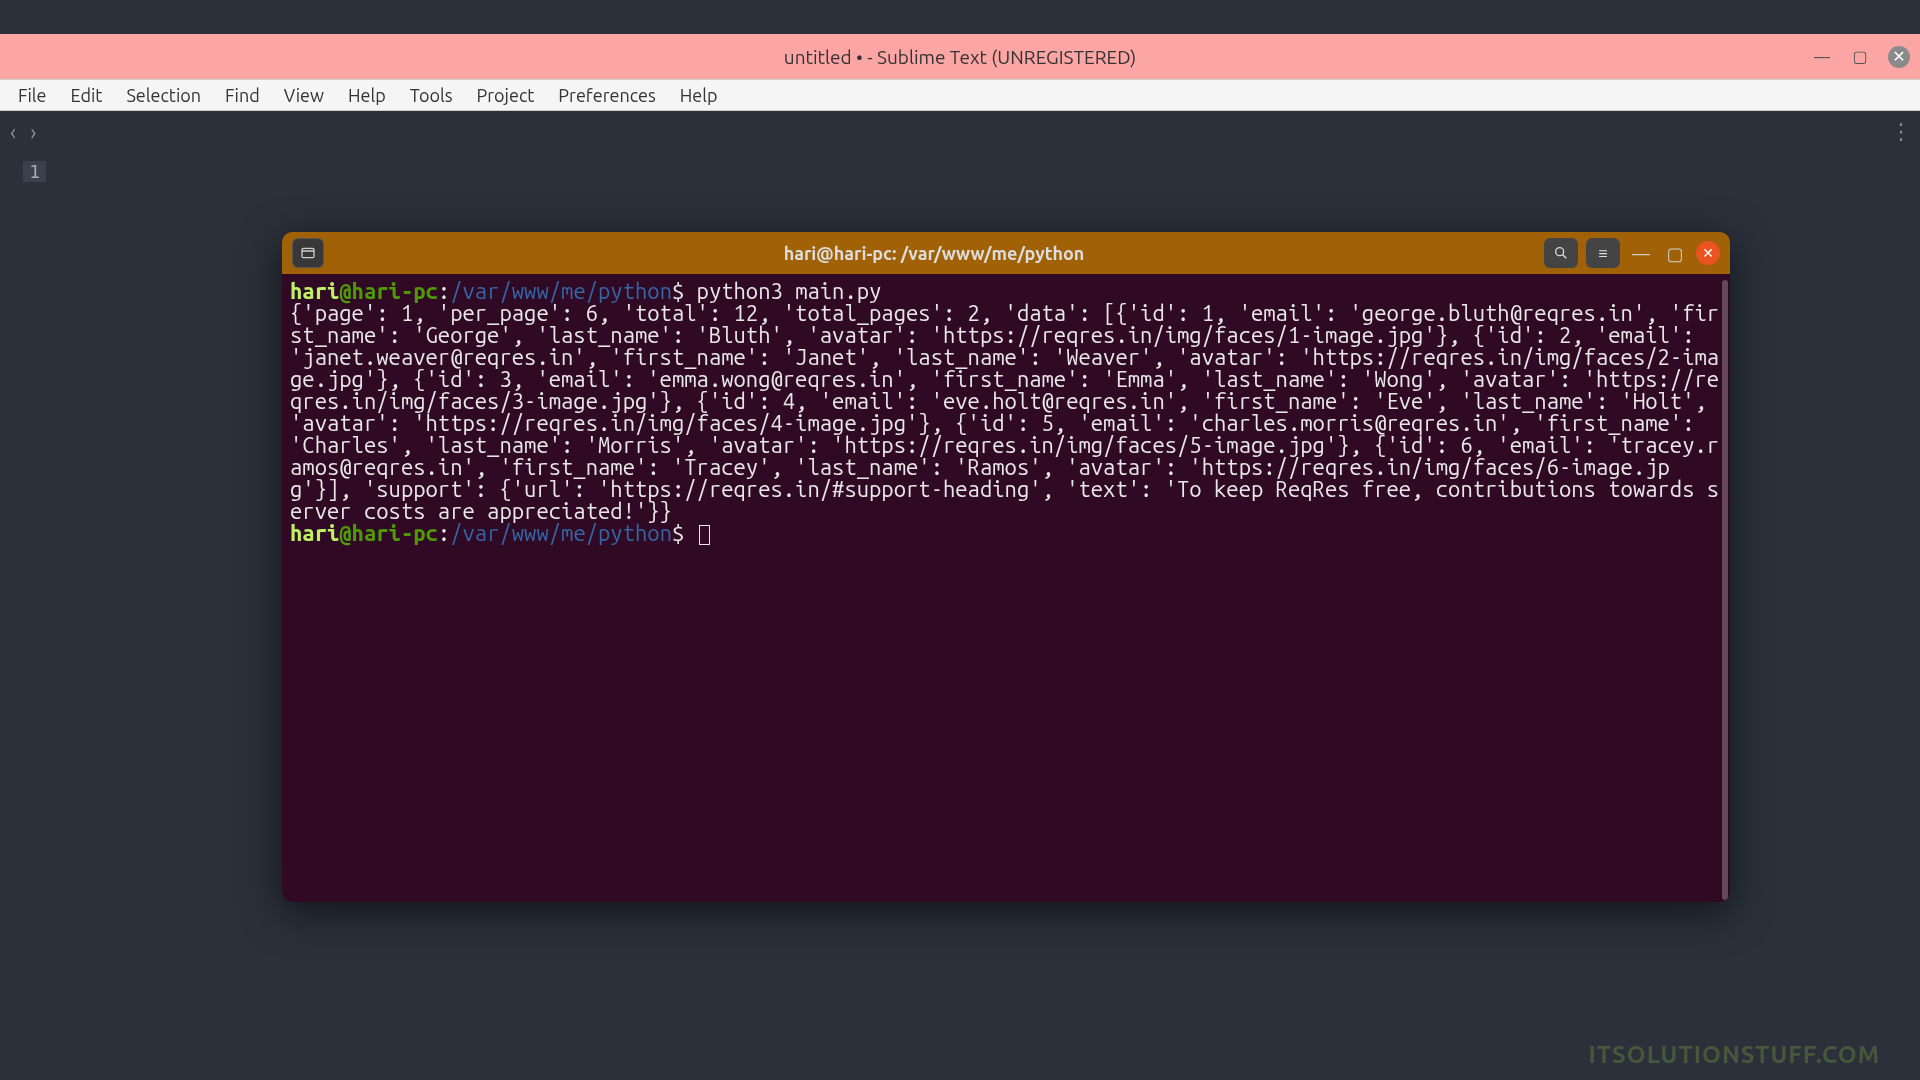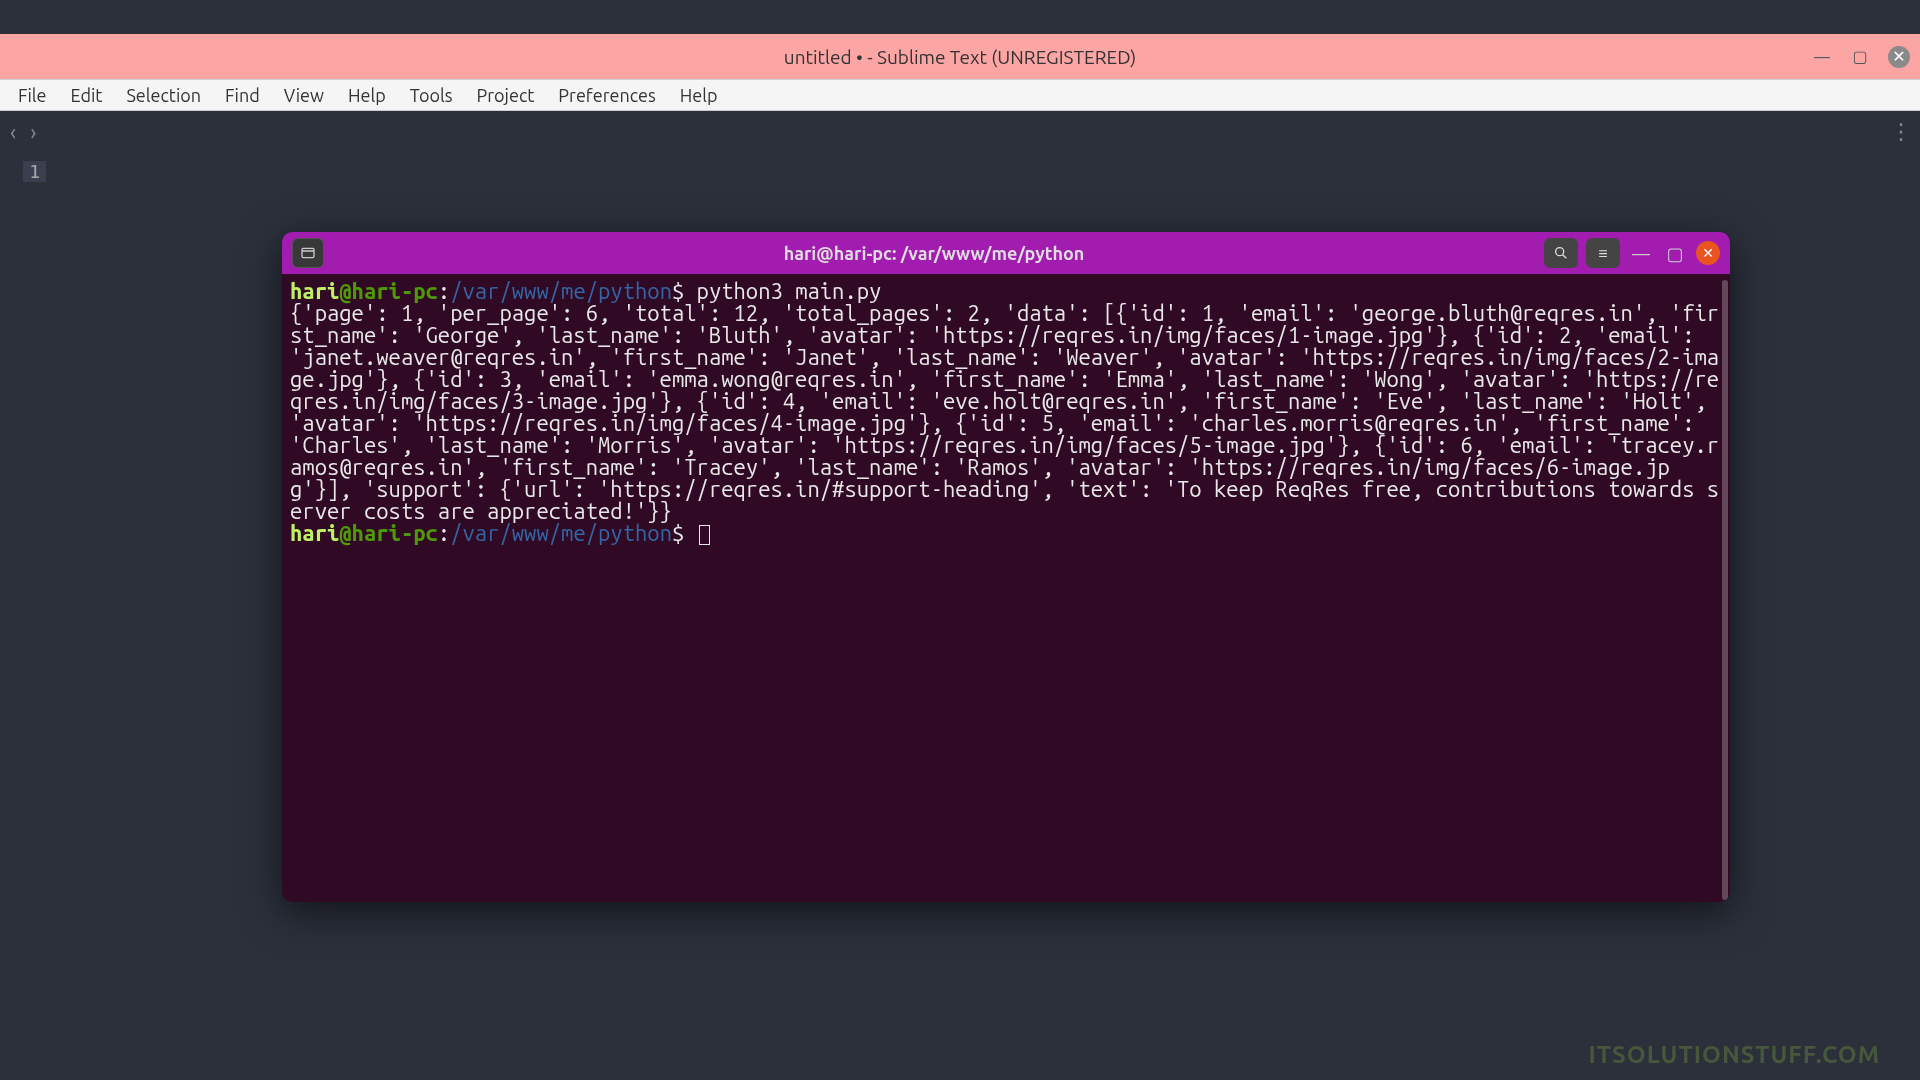--- a/index.html
+++ b/index.html
@@ -88,21 +88,21 @@
   position:absolute;
   left:282px; top:232px;
   width:1448px; height:670px;
   background:#300a24;
   border-radius:10px;
   box-shadow:0 10px 40px rgba(0,0,0,.6);
   display:flex; flex-direction:column;
   overflow:hidden;
 }
 .term-header{
-  height:42px; background:#a21caf;
+  height:42px; background:#a16207;
   display:flex; align-items:center; color:#ddd; font-size:18px;
   padding:0 10px; gap:10px;
 }
 .term-tab-btn{ width:32px;height:30px;border:1px solid #555;border-radius:6px;background:#383838;display:flex;align-items:center;justify-content:center;font-size:16px;color:#ccc;}
 .term-title{ flex:1; text-align:center; font-weight:bold;}
 .term-right{ display:flex; align-items:center; gap:8px;}
 .term-btn{ width:34px;height:30px;border-radius:6px;background:#444;display:flex;align-items:center;justify-content:center;color:#ddd;font-size:16px;}
 .term-wc{ width:26px;height:26px;display:flex;align-items:center;justify-content:center;color:#ccc;font-size:18px;}
 .term-wc.close{ width:24px;height:24px;border-radius:50%;background:#e95420;color:#fff;font-size:14px;}
 

